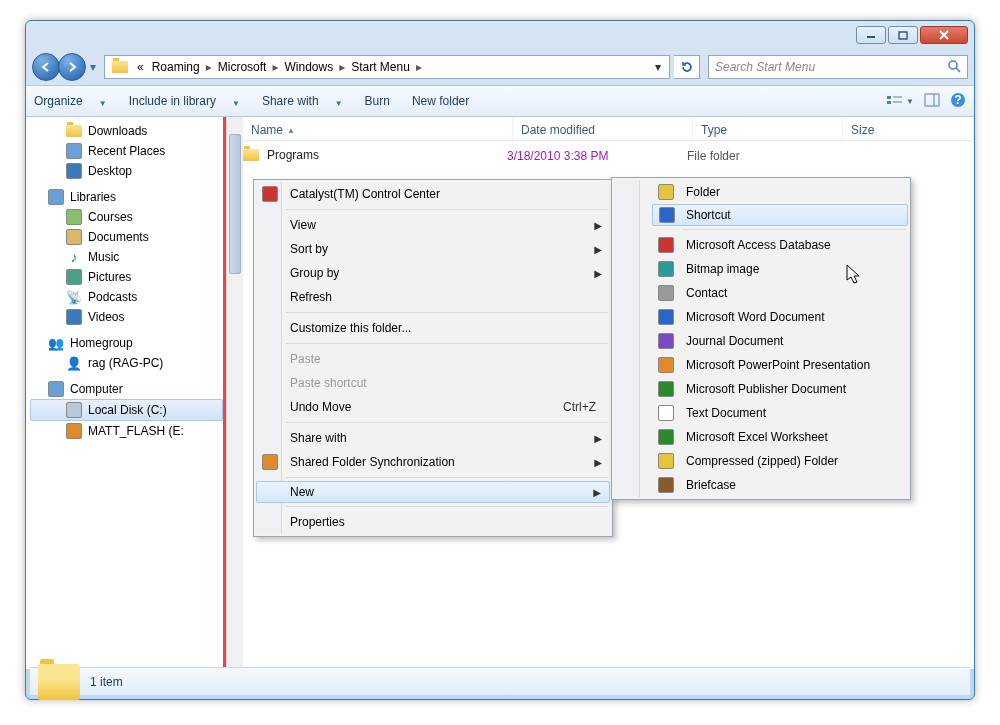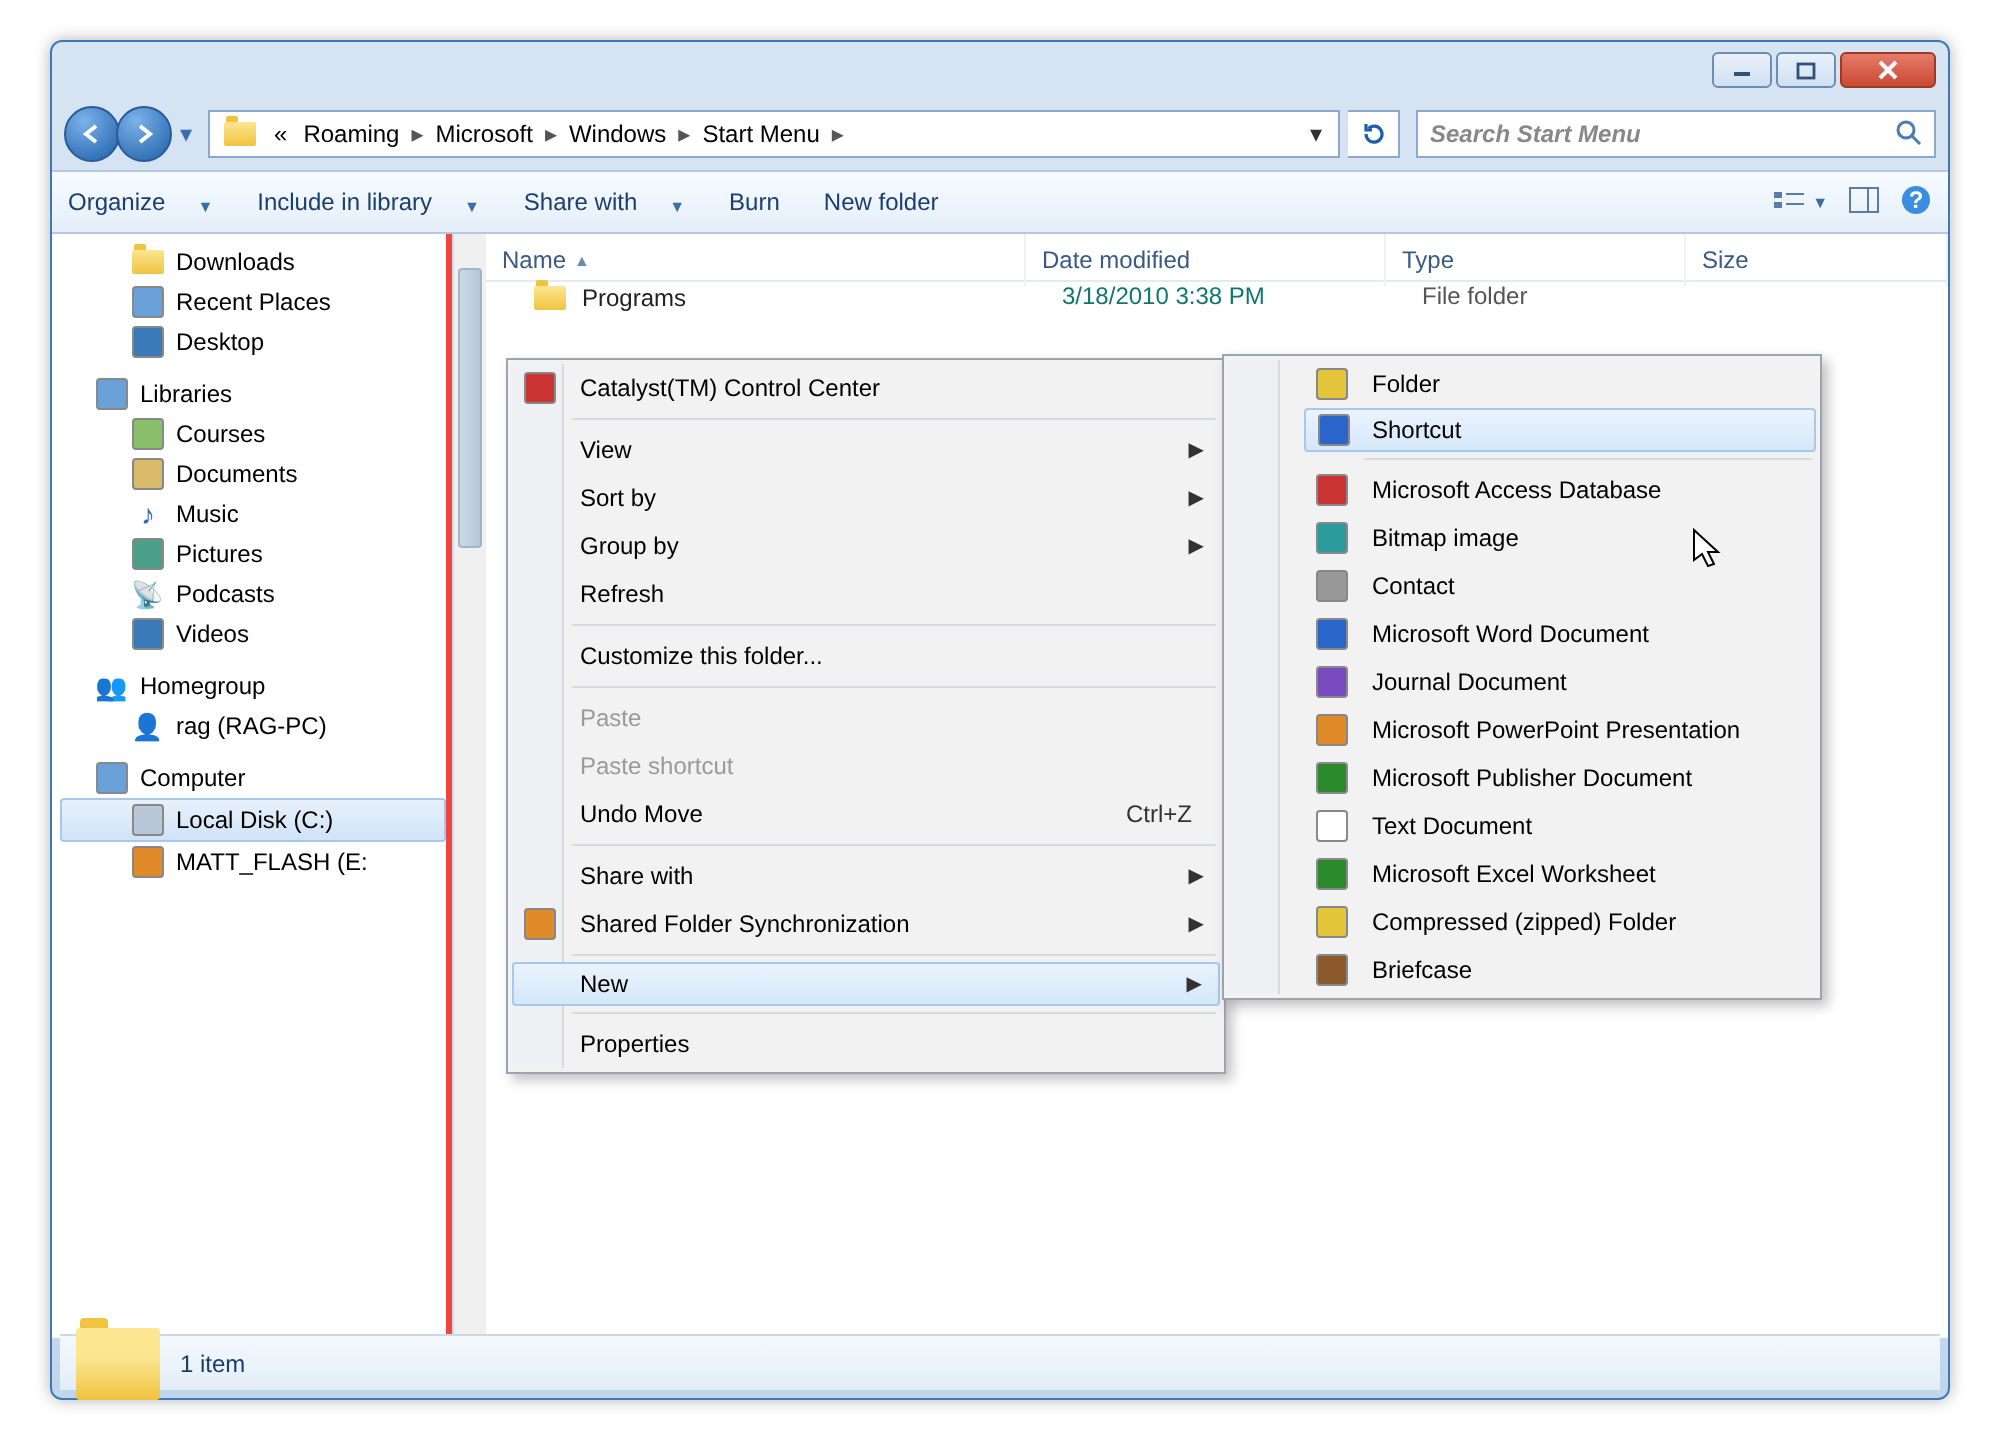--- a/index.html
+++ b/index.html
@@ -48,21 +48,21 @@
 .addrbar .spacer { flex:1; }
 .addrbar .dropdown-arrow { width:18px; display:flex; justify-content:center; color:#333; }
 .refresh-btn {
   width: 26px; height:24px; background:#fff; border:1px solid #8aa9cb; border-left:none;
   display:flex; align-items:center; justify-content:center; color:#1e5ea8;
 }
 .searchbox {
   width: 260px; height:24px; background:#fff; border:1px solid #8aa9cb; margin-left:4px;
   display:flex; align-items:center; padding:0 6px; color:#888;
 }
-.searchbox .placeholder { flex:1; font-style: italic; font-weight: bold; }
+.searchbox .placeholder { flex:1; font-style: italic; }
 .searchbox .mag { color:#4a7cb5; }
 
 
 .toolbar {
   height: 32px; border-top:1px solid #b6c8dd; border-bottom:1px solid #b6c8dd;
   background: linear-gradient(to bottom, #f7fbff, #e4eef9);
   display:flex; align-items:center; padding:0 8px; gap: 22px; color:#1a3e6e;
 }
 .toolbar .titem { display:flex; align-items:flex-end; gap:16px; cursor:default; }
 .toolbar .tright { margin-left:auto; display:flex; align-items:center; gap:10px; }
@@ -94,24 +94,24 @@
 }
 .scrollbar-v .thumb { flex:0 0 140px; margin:17px 2px; background:linear-gradient(to right,#cdd8e4,#b6c8dd); border:1px solid #9db5ce; border-radius:2px;}
 
 .filelist { flex:1; position:relative; }
 .colhead {
   height:24px; display:flex; border-bottom:1px solid #e6e9ed; color:#3a5a84;
 }
 .colhead .col { padding:13px 8px; border-right:1px solid #eef1f5; display:flex; align-items:center; gap:4px;}
 .col-name{ width:270px;} .col-date{width:180px;} .col-type{width:150px;} .col-size{flex:1;}
 .row {
-  display:flex; align-items:flex-start; height:22px; padding-left:24px; color:#222;
+  display:flex; align-items:flex-end; height:22px; padding-left:0; color:#222;
 }
 .row .cell-name{width:264px; display:flex; align-items:center; gap:8px;}
-.row .cell-date{width:180px; color:#0f766e;}
+.row .cell-date{width:180px; color:#a21caf;}
 .row .cell-type{width:150px; color:#555;}
 
 
 .ctxmenu {
   position:absolute; background:#f2f2f2; border:1px solid #9aa5b1;
   box-shadow: 3px 3px 6px rgba(0,0,0,0.25);
   padding:2px; min-width:340px;
 }
 .ctxmenu .iconcol { position:absolute; left:2px; top:2px; bottom:2px; width:26px; background:#eef0f3; border-right:1px solid #d7dbe0;}
 .ctxmenu .mi {

